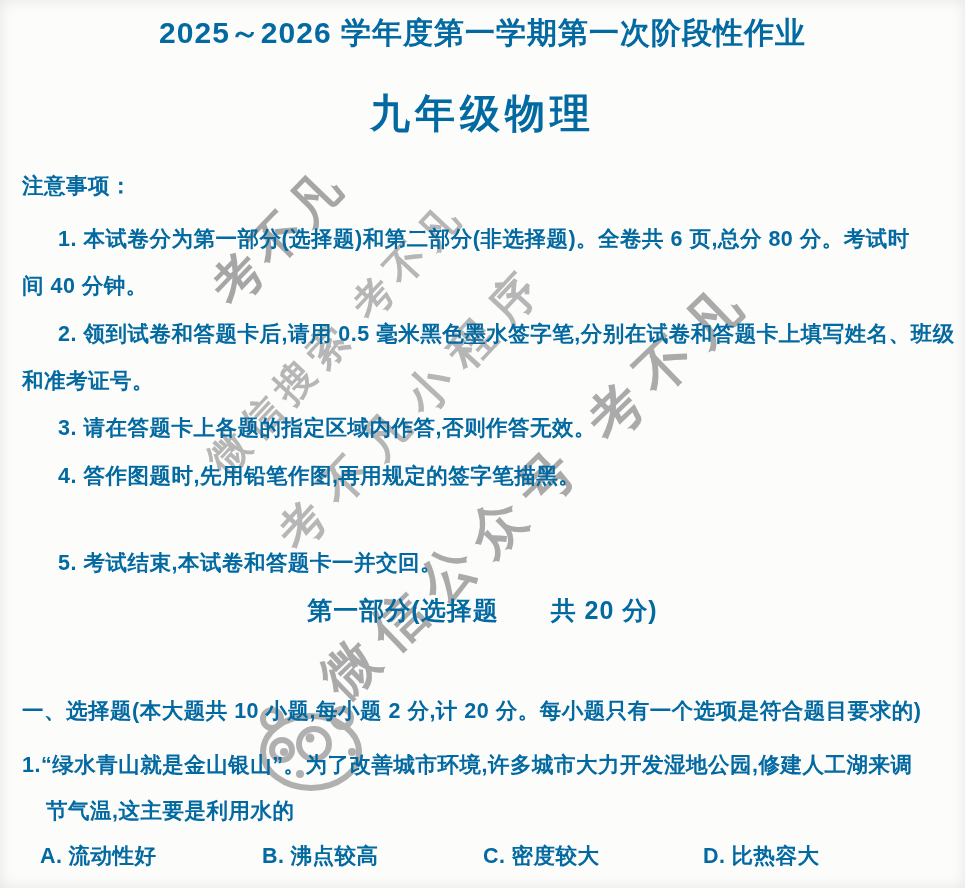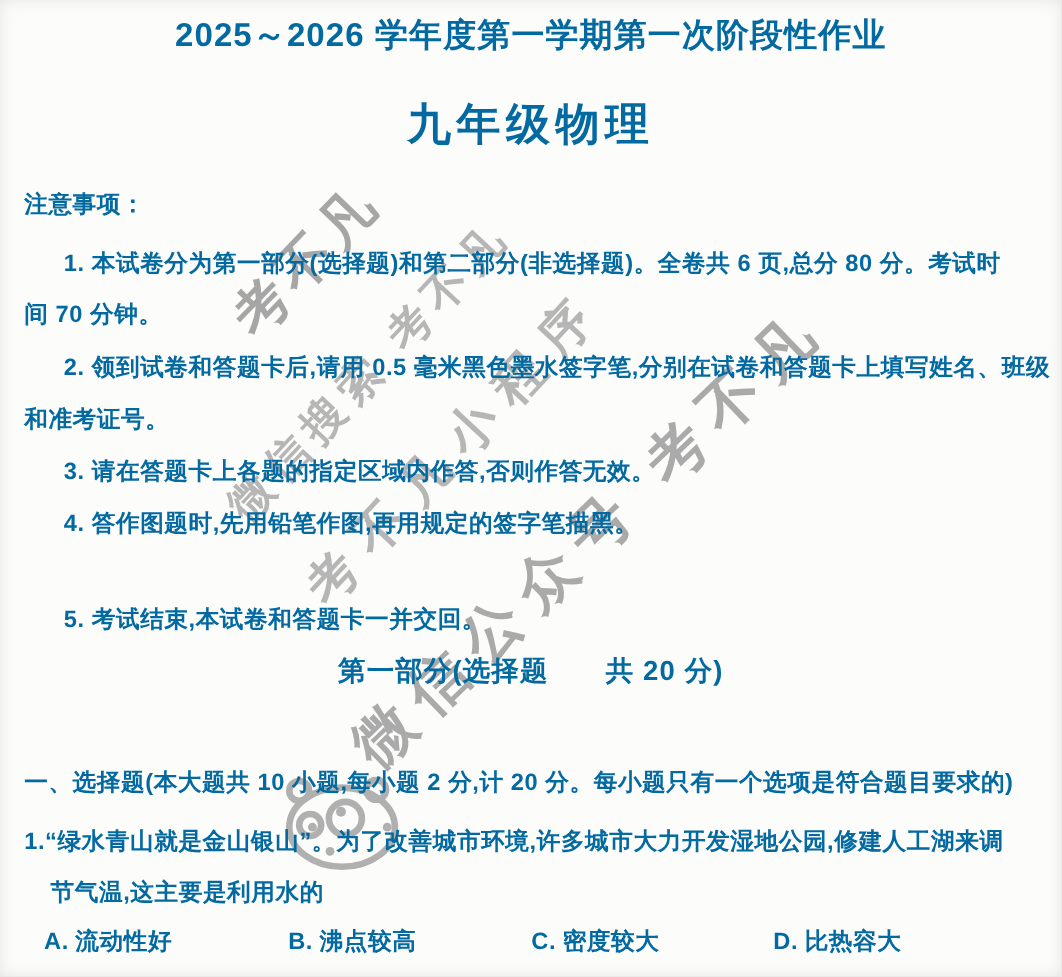--- a/index.html
+++ b/index.html
@@ -74,21 +74,21 @@
   </div>
 
   <div class="content">
 
     <div class="ln center t1">2025～2026 学年度第一学期第一次阶段性作业</div>
     <div class="ln center t2">九年级物理</div>
 
     <div class="ln" style="top:174px;left:22px;">注意事项：</div>
 
     <div class="ln" style="top:227px;left:58px;">1. 本试卷分为第一部分(选择题)和第二部分(非选择题)。全卷共 6 页,总分 80 分。考试时</div>
-    <div class="ln" style="top:274px;left:22px;">间 70 分钟。</div>
+    <div class="ln" style="top:274px;left:22px;">间 40 分钟。</div>
 
     <div class="ln" style="top:322px;left:58px;">2. 领到试卷和答题卡后,请用 0.5 毫米黑色墨水签字笔,分别在试卷和答题卡上填写姓名、班级</div>
     <div class="ln" style="top:369px;left:22px;">和准考证号。</div>
 
     <div class="ln" style="top:416px;left:58px;">3. 请在答题卡上各题的指定区域内作答,否则作答无效。</div>
     <div class="ln" style="top:464px;left:58px;">4. 答作图题时,先用铅笔作图,再用规定的签字笔描黑。</div>
     <div class="ln" style="top:511px;left:58px;margin-top:40px;">5. 考试结束,本试卷和答题卡一并交回。</div>
 
     <div class="ln center sec">第一部分(选择题　　共 20 分)</div>
 

